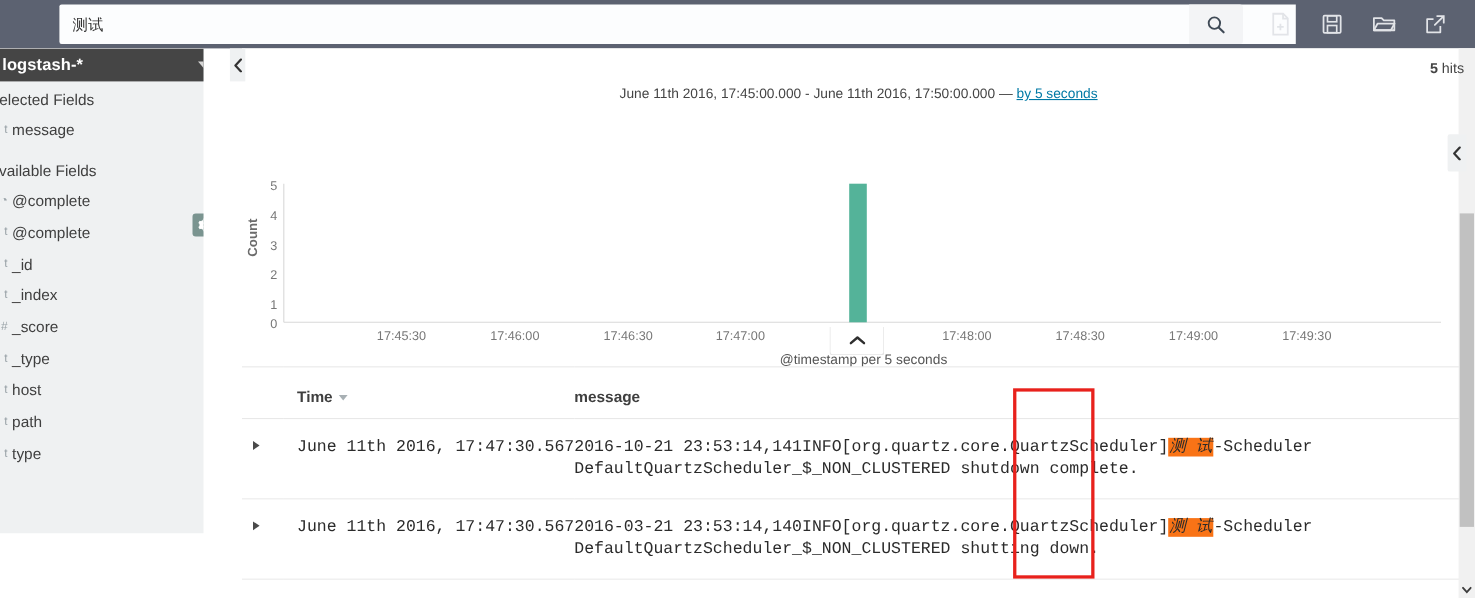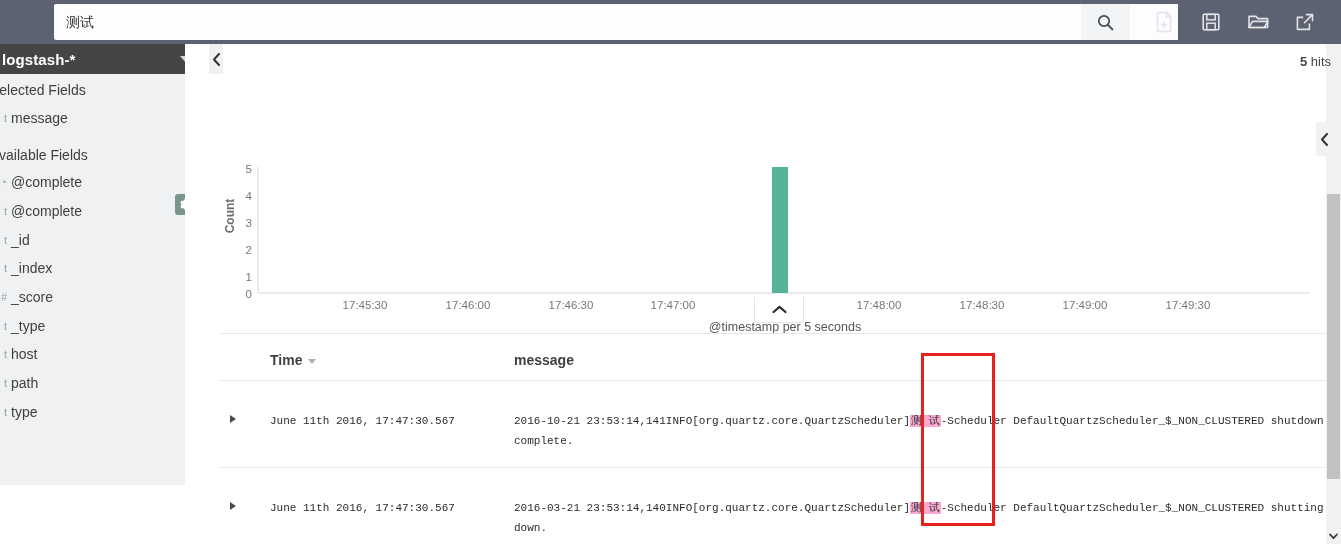--- a/index.html
+++ b/index.html
@@ -150,36 +150,36 @@
   .th-time { width: 244px; padding-left: 12px !important; }
   .sort-caret {
     display: inline-block; margin-left: 6px;
     width: 0; height: 0;
     border-left: 4px solid transparent;
     border-right: 4px solid transparent;
     border-top: 5px solid #a8b0b4;
     vertical-align: middle;
   }
   .doc-table td {
-    vertical-align: top; padding: 30px 0 16px 0;
+    vertical-align: top; padding: 16px 0 16px 0;
     border-bottom: 1px solid #eaeaea;
     font-family: "Liberation Mono", monospace;
-    font-size: 11px; color: #2b2b2b; line-height: 20px;
+    font-size: 15px; color: #2b2b2b; line-height: 20px;
   }
   .td-expand { width: 28px; padding-left: 10px !important; }
   .td-time { width: 244px; padding-left: 12px !important; white-space: nowrap; }
   .expand-tri {
     width: 0; height: 0; margin-top: 4px;
     border-top: 4.5px solid transparent;
     border-bottom: 4.5px solid transparent;
     border-left: 6px solid #4a4a4a;
     cursor: pointer;
   }
   .msg-cell { padding-right: 12px !important; }
-  .hl { background: #f9a8d4; padding: 0 1px; }
+  .hl { background: #f97316; padding: 0 1px; font-style: italic; }
 
   
   .annot-box {
     position: absolute; left: 921px; top: 353px;
     width: 68px; height: 167px;
     border: 3px solid #e8211c;
     z-index: 20; pointer-events: none;
   }
 
   
@@ -321,20 +321,23 @@
     </svg>
   </div>
 
   <div class="main">
 
     <div class="hits-badge">
       <b>5</b>
       <span>hits</span>
     </div>
 
+    <div class="chart-header">
+      <span>June 11th 2016, 17:45:00.000 - June 11th 2016, 17:50:00.000 — </span><a>by 5 seconds</a>
+    </div>
 
     <div class="chart-area">
       <svg width="1121" height="230" viewBox="0 0 1121 230">
 
         <text x="14" y="112" transform="rotate(-90 14 112)" text-anchor="middle" font-family="Liberation Sans, sans-serif" font-size="12" font-weight="bold" fill="#6c6c6c">Count</text>
 
         <text x="32" y="69" text-anchor="end" font-family="Liberation Sans, sans-serif" font-size="11.5" fill="#777">5</text>
         <text x="32" y="96" text-anchor="end" font-family="Liberation Sans, sans-serif" font-size="11.5" fill="#777">4</text>
         <text x="32" y="123" text-anchor="end" font-family="Liberation Sans, sans-serif" font-size="11.5" fill="#777">3</text>
         <text x="32" y="150" text-anchor="end" font-family="Liberation Sans, sans-serif" font-size="11.5" fill="#777">2</text>

